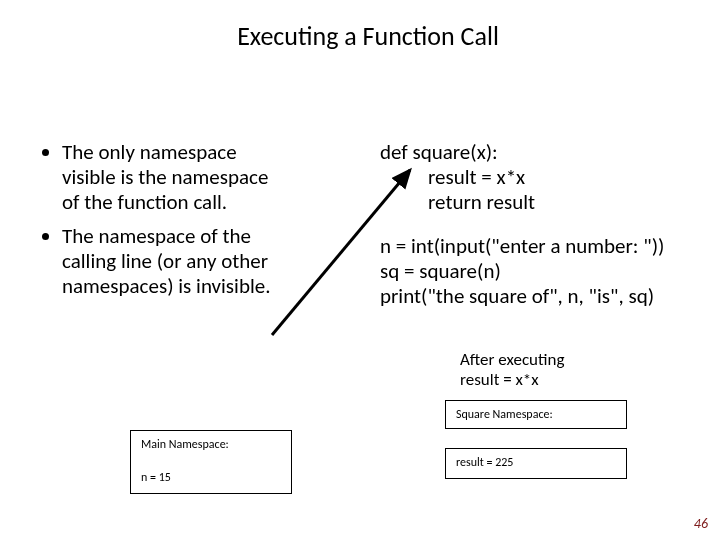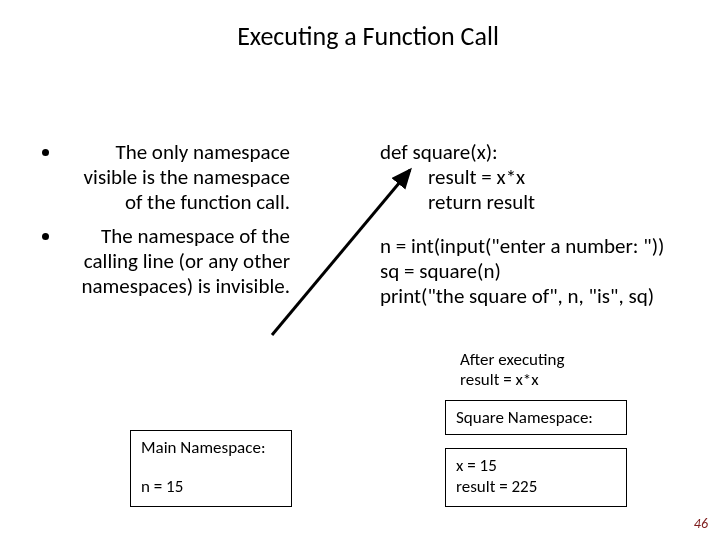--- a/index.html
+++ b/index.html
@@ -26,21 +26,20 @@
     position: absolute;
     top: 140px;
     left: 40px;
     width: 250px;
     font-size: 21px;
     line-height: 1.2;
   }
   .bullets ul {
     margin: 0;
     padding-left: 22px;
-    text-align: right;
   }
   .bullets li {
     margin-bottom: 8px;
   }
   .code {
     position: absolute;
     top: 140px;
     left: 360px;
     width: 340px;
     font-size: 21px;
@@ -54,21 +53,21 @@
     position: absolute;
     top: 350px;
     left: 460px;
     font-size: 17px;
     line-height: 1.2;
   }
   .box {
     position: absolute;
     border: 1px solid #000;
     padding: 6px 10px 8px 10px;
-    font-size: 17px;
+    font-size: 12px;
     line-height: 1.25;
     background: #fff;
   }
   .box .box-title {
     margin-bottom: 18px;
   }
   .main-ns {
     top: 430px;
     left: 130px;
     width: 140px;
@@ -140,17 +139,16 @@
 <div class="box main-ns">
   <div class="box-title">Main Namespace:</div>
   <div>n = 15</div>
 </div>
 
 <div class="box sq-ns-title-box">
   <div>Square Namespace:</div>
 </div>
 
 <div class="box sq-ns-vals-box">
-  <div>x = 15</div>
   <div>result = 225</div>
 </div>
 
 <div class="page-num">46</div>
 
 </body></html>

